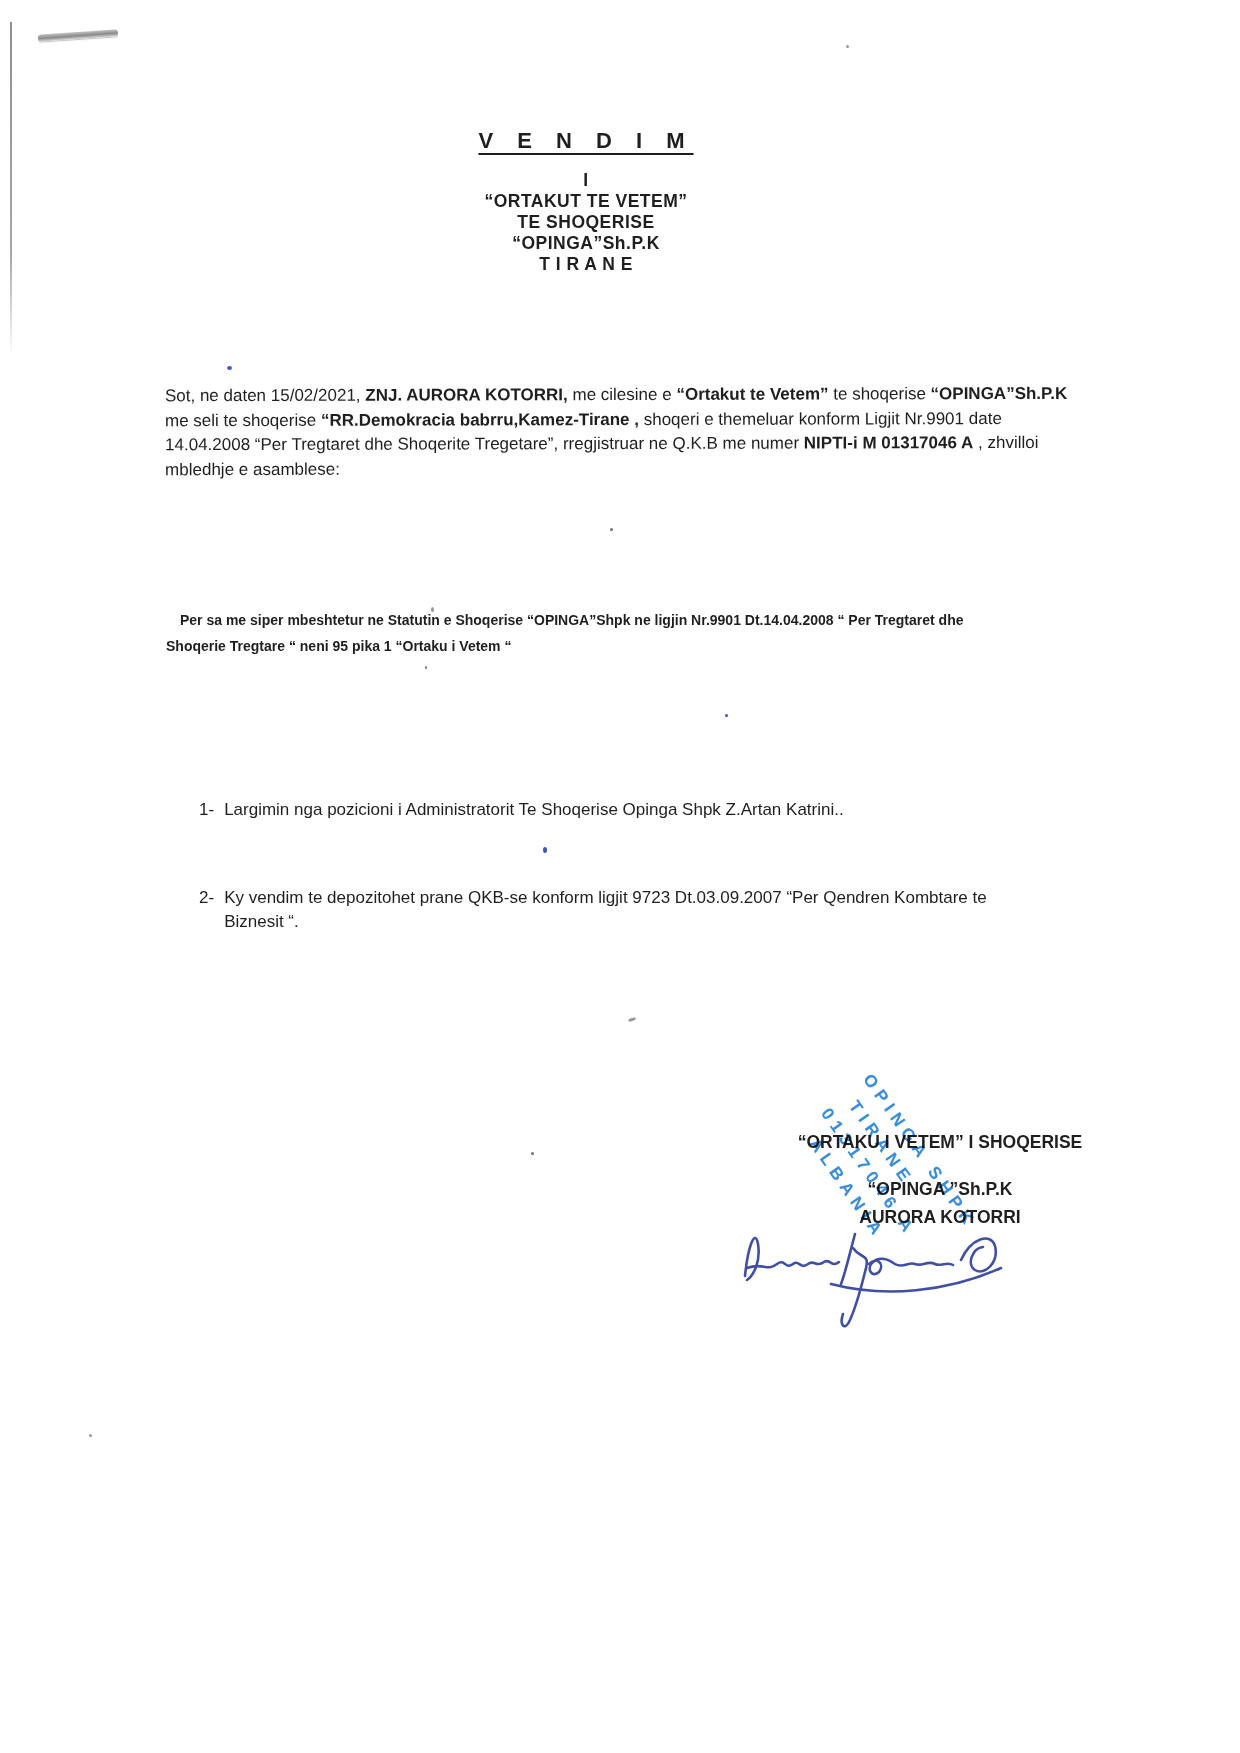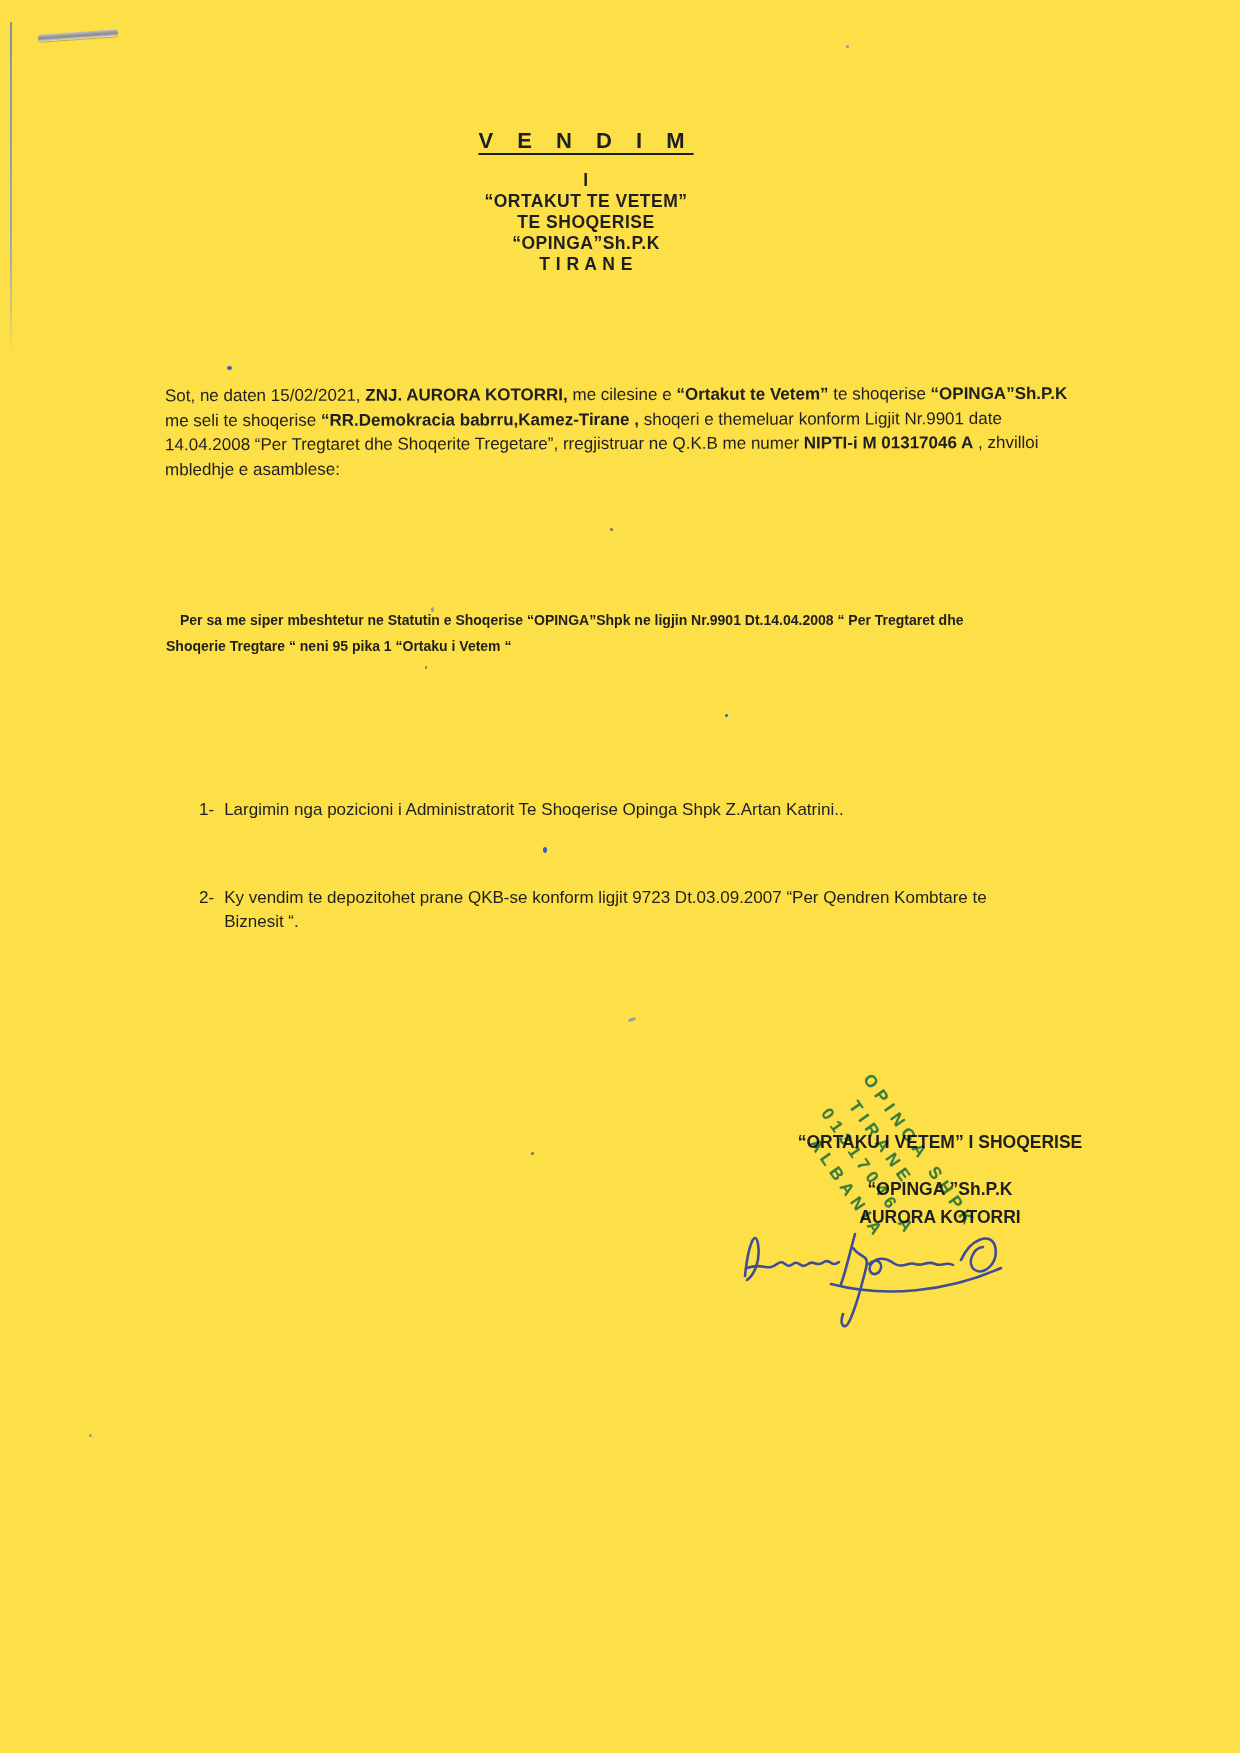--- a/index.html
+++ b/index.html
@@ -1,20 +1,20 @@
 <!DOCTYPE html>
 <html><head>
 <meta charset="utf-8">
 <style>
   html,body{margin:0;padding:0;background:#e8e8e8;}
   .page{
     position:relative;
     width:1240px;height:1753px;
     margin:0 auto;
-    background:#fde047;
+    background:#ffffff;
     font-family:"Liberation Sans", sans-serif;
     color:#1f1f1f;
     overflow:hidden;
   }
   
   .edge-line{
     position:absolute;left:10px;top:22px;width:2px;height:335px;
     background:linear-gradient(to bottom,#8f8f8f 0%,#a8a8a8 70%,rgba(170,170,170,0) 100%);
   }
   

